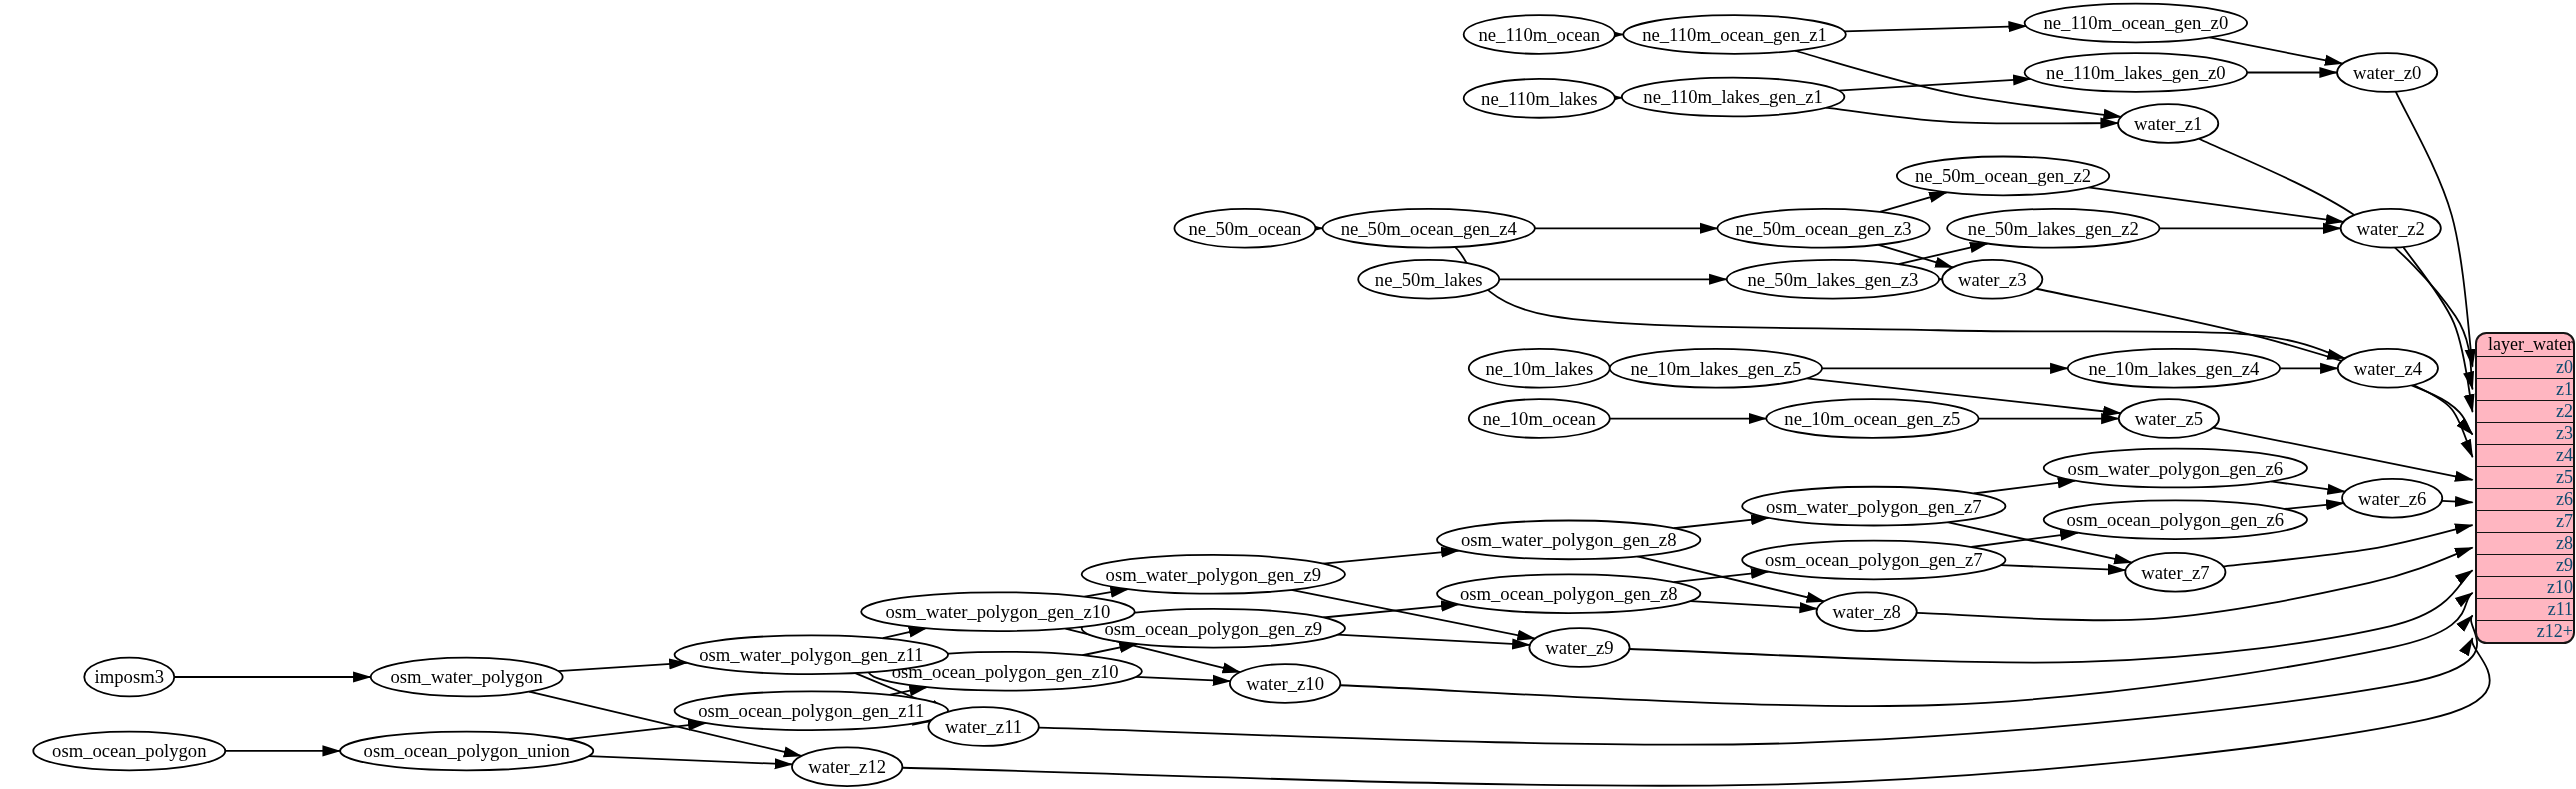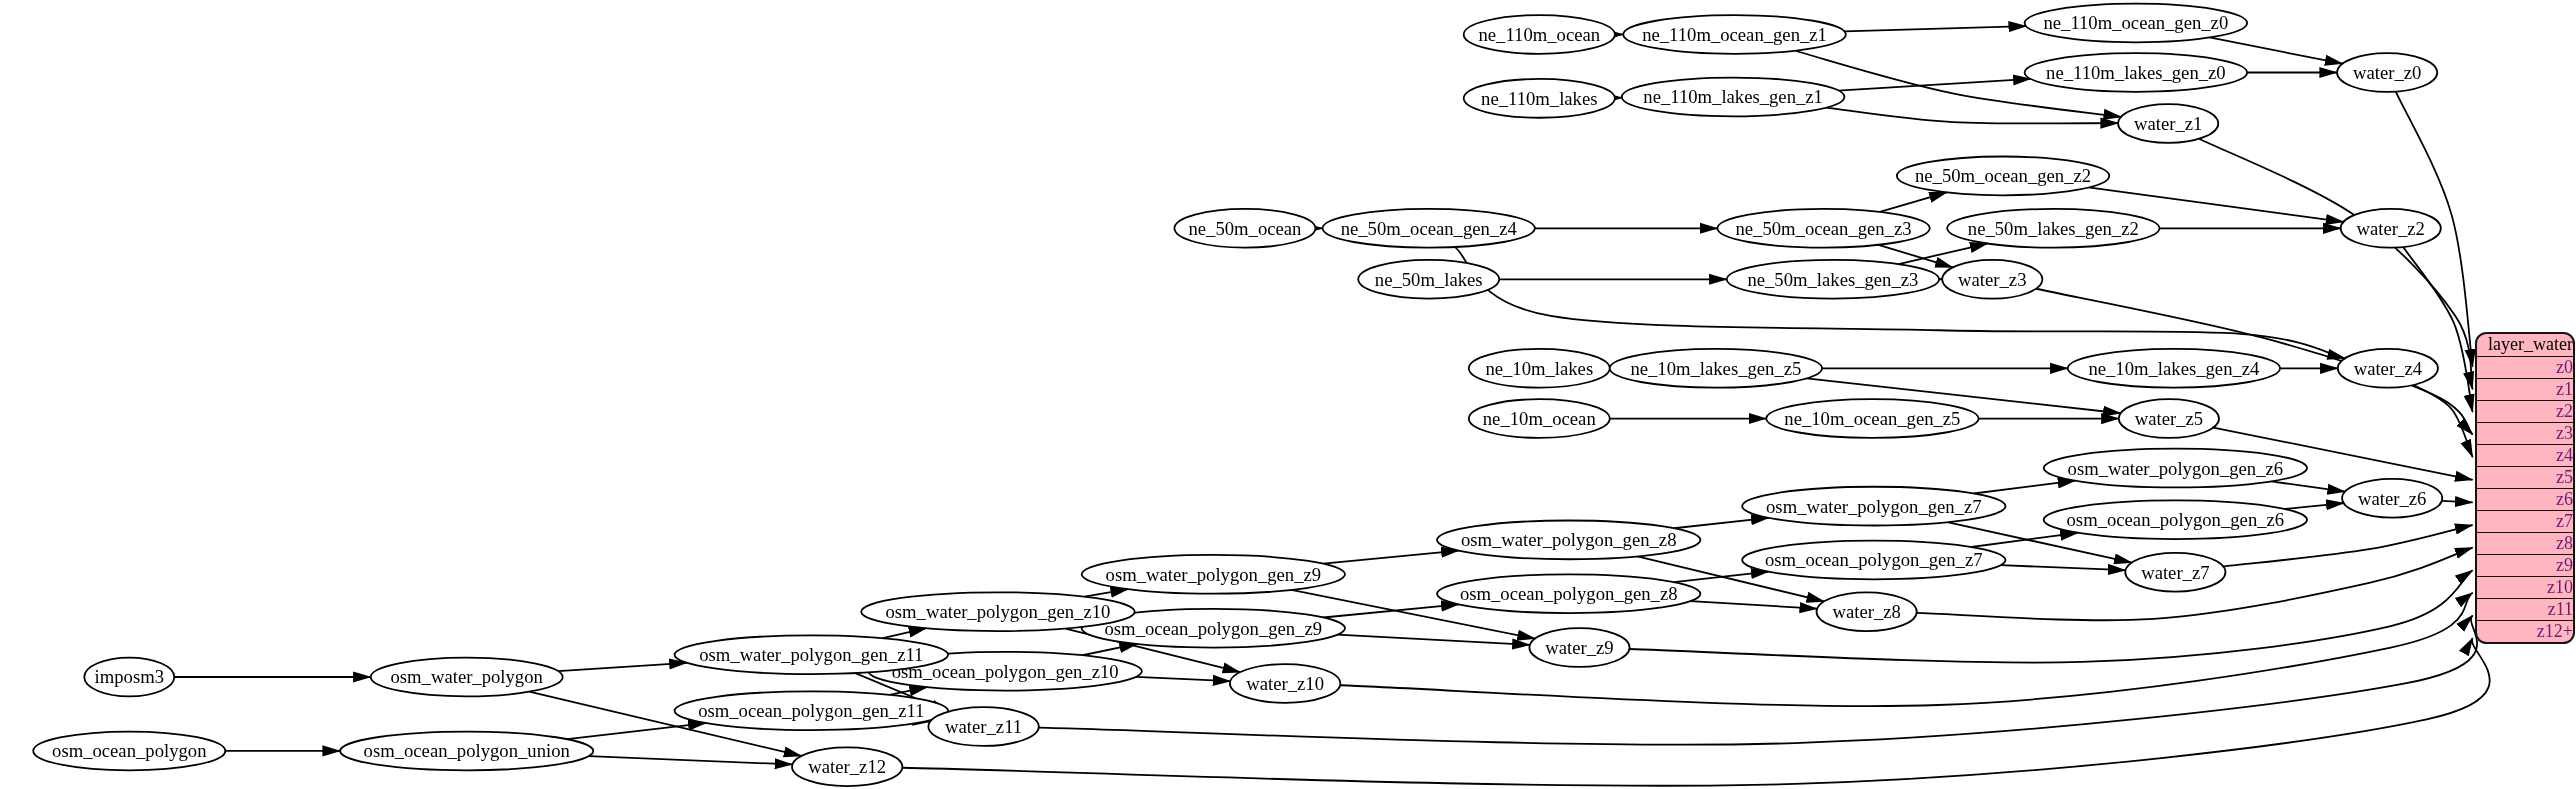--- a/index.html
+++ b/index.html
@@ -5,21 +5,21 @@
   html,body{margin:0;padding:0;background:#ffffff;}
   body{width:2576px;height:789px;overflow:hidden;
        font-family:"Liberation Serif","DejaVu Serif",serif;}
   #canvas{position:relative;width:2454px;height:789px;background:#ffffff;}
   #graph{position:absolute;left:0;top:0;}
   #graph text{font-family:"Liberation Serif","DejaVu Serif",serif;font-size:26px;fill:#000;}
   .layer-table{position:absolute;left:2475px;top:332px;width:96px;
        border:2.2px solid #141414;border-radius:11.5px;background:#ffb6c1;
        overflow:hidden;text-align:right;}
   .layer-table .thead{height:21.5px;line-height:21.5px;font-size:18px;color:#000;}
-  .layer-table .trow{height:21px;line-height:21px;font-size:18px;color:#701a75;
+  .layer-table .trow{height:21px;line-height:21px;font-size:18px;color:#0c4a6e;
        border-top:1.4px solid #141414;}
 </style>
 </head>
 <body>
 
 <div id="canvas">
   <svg id="graph" width="2576" height="789" viewBox="0 0 3588 1099">
     <defs>
       <marker id="arrow" viewBox="0 0 13 9" refX="12.3" refY="4.5" markerWidth="26" markerHeight="18" markerUnits="userSpaceOnUse" orient="auto">
         <path d="M0,0.6 L13,4.5 L0,8.4 Z" fill="#000000"></path>

